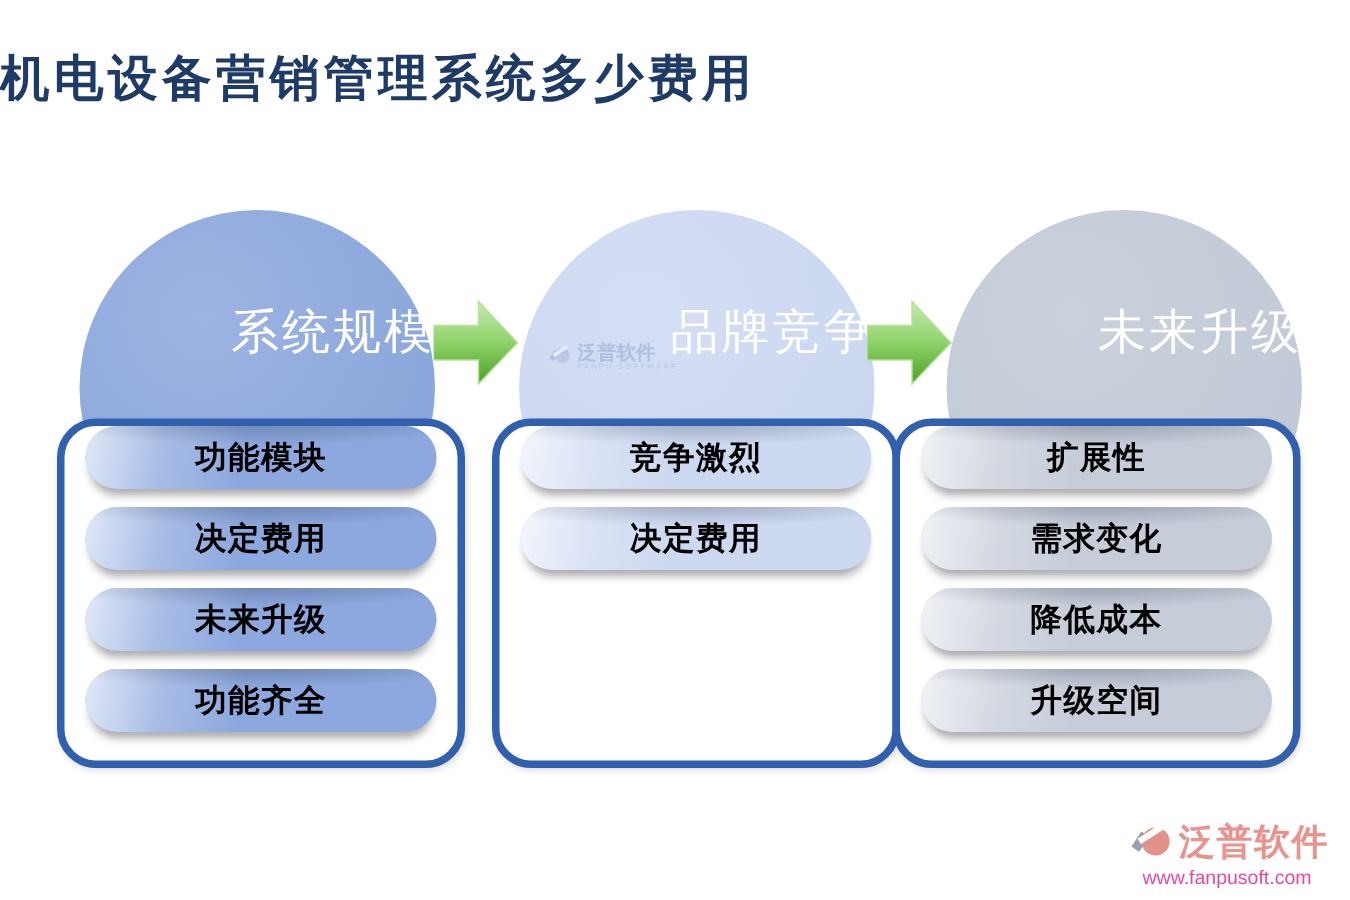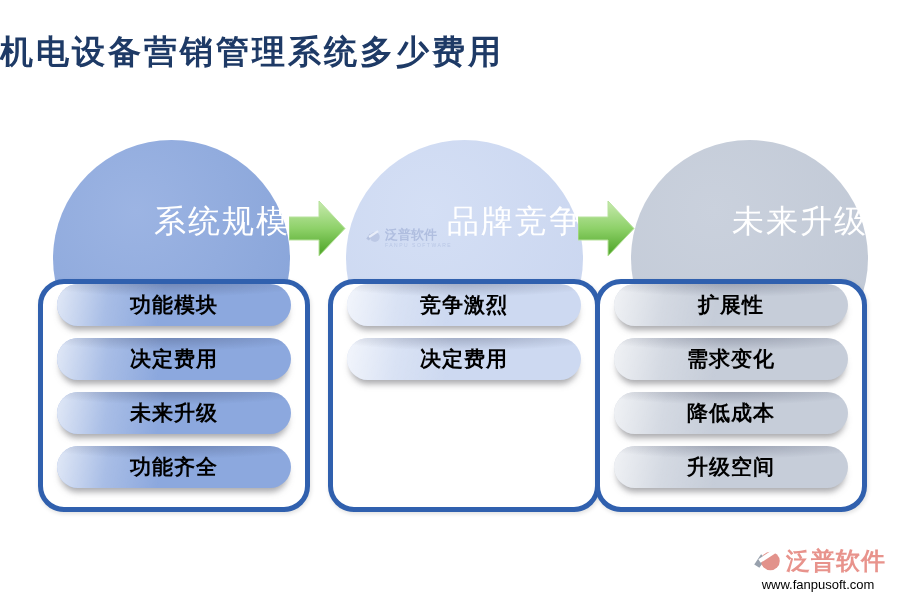--- a/index.html
+++ b/index.html
@@ -59,21 +59,21 @@
   }
   .wm-name{font-size:13px;font-weight:bold;color:#8fa0cc;line-height:14px;}
   .wm-sub{font-size:5px;color:#9fb0d6;letter-spacing:1.5px;}
   
   .footer{
     position:absolute;right:14px;bottom:8px;z-index:3;
     display:flex;flex-direction:column;align-items:center;
   }
   .footer-row{display:flex;align-items:center;gap:2px;}
   .footer-name{font-size:24px;font-weight:bold;color:#e8938c;letter-spacing:1px;}
-  .footer-url{font-size:13px;color:#000000;margin-top:-1px;}
+  .footer-url{font-size:13px;color:#ec4899;margin-top:-1px;}
 </style>
 </head>
 <body>
 
 <div class="title">机电设备营销管理系统多少费用</div>
 
 <div class="circle circle-1">
   <div class="circle-label">系统规模</div>
 </div>
 <div class="circle circle-2">

